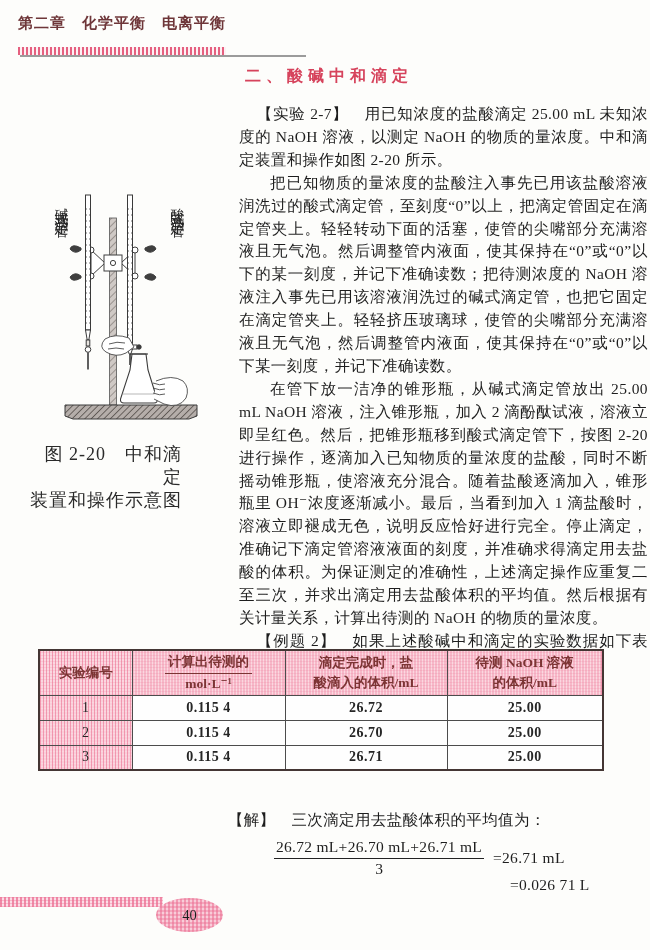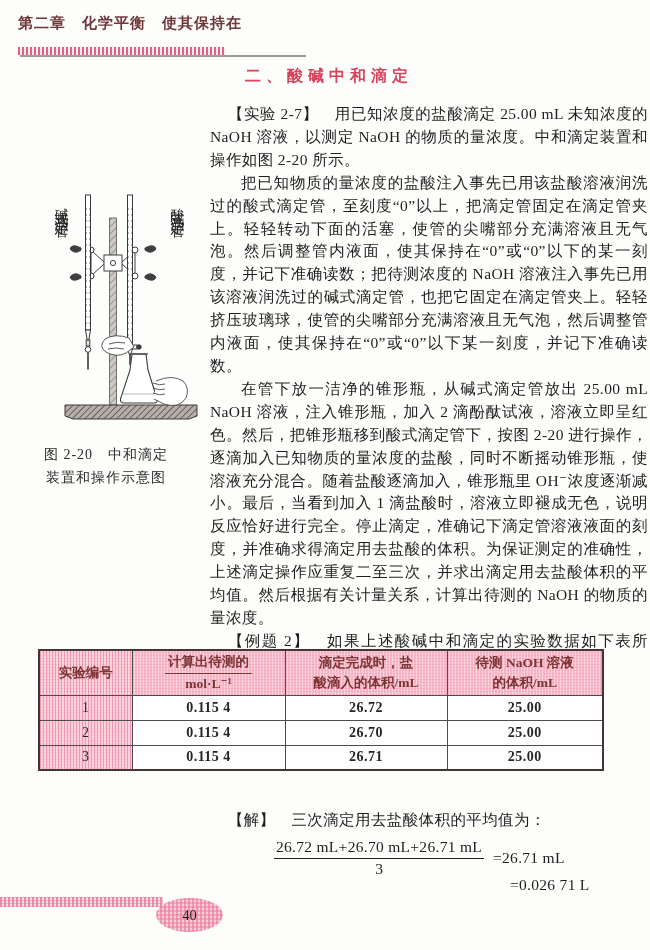--- a/index.html
+++ b/index.html
@@ -31,30 +31,30 @@
   
   .figure-svg { position:absolute; left:35px; top:188px; }
   .fig-label {
     position:absolute; writing-mode:vertical-rl; text-orientation:upright;
     font-size:14px; color:#222; letter-spacing:4px; line-height:16px;
   }
   .fig-label.left  { left:53px;  top:197px; }
   .fig-label.right { left:169px; top:197px; }
   .figure-caption {
     position:absolute; left:30px; top:443px; width:152px;
-    text-align:center; font-size:14px; color:#2a2a2a;
+    text-align:right; font-size:18px; color:#2a2a2a;
     line-height:23px; letter-spacing:1px;
   }
   
   .text-col {
     position:absolute; left:210px; top:103px; width:438px;
     font-size:15.5px; line-height:22.9px; text-align:justify;
     color:#1e1e1e; letter-spacing:0.4px;
   }
-  .para { text-indent:2em; }
+  .para { text-indent:2em;margin-left:29px; }
   .para.bracket { text-indent:1.15em; }
   
   .data-table {
     position:absolute; left:38px; top:649px; width:564px;
     border-collapse:collapse; table-layout:fixed;
     border:2.5px solid #443634;
   }
   .data-table th, .data-table td {
     border:1px solid #4c4c4c; text-align:center; vertical-align:middle;
   }
@@ -100,21 +100,21 @@
       repeating-linear-gradient(0deg,  rgba(236,110,146,.4) 0 2px, rgba(255,255,255,0) 2px 4px),
       #f8cdd9;
     text-align:center; line-height:34px; font-size:14.5px; color:#1c1c1c;
   }
 </style>
 </head>
 <body>
 
 <div id="page">
 
-  <div class="chapter-title">第二章　化学平衡　使其保持在</div>
+  <div class="chapter-title">第二章　化学平衡　电离平衡</div>
   <div class="stripe-bar"></div>
   <div class="rule-line"></div>
 
   <div class="section-title">二、酸碱中和滴定</div>
 
   <svg class="figure-svg" width="176" height="250" viewBox="0 0 176 250">
     <defs>
       <pattern id="hatch" width="5" height="5" patternUnits="userSpaceOnUse" patternTransform="rotate(45)">
         <rect width="5" height="5" fill="#cfc9c5"></rect>
         <line x1="0" y1="0" x2="0" y2="5" stroke="#8b8480" stroke-width="1.6"></line>

